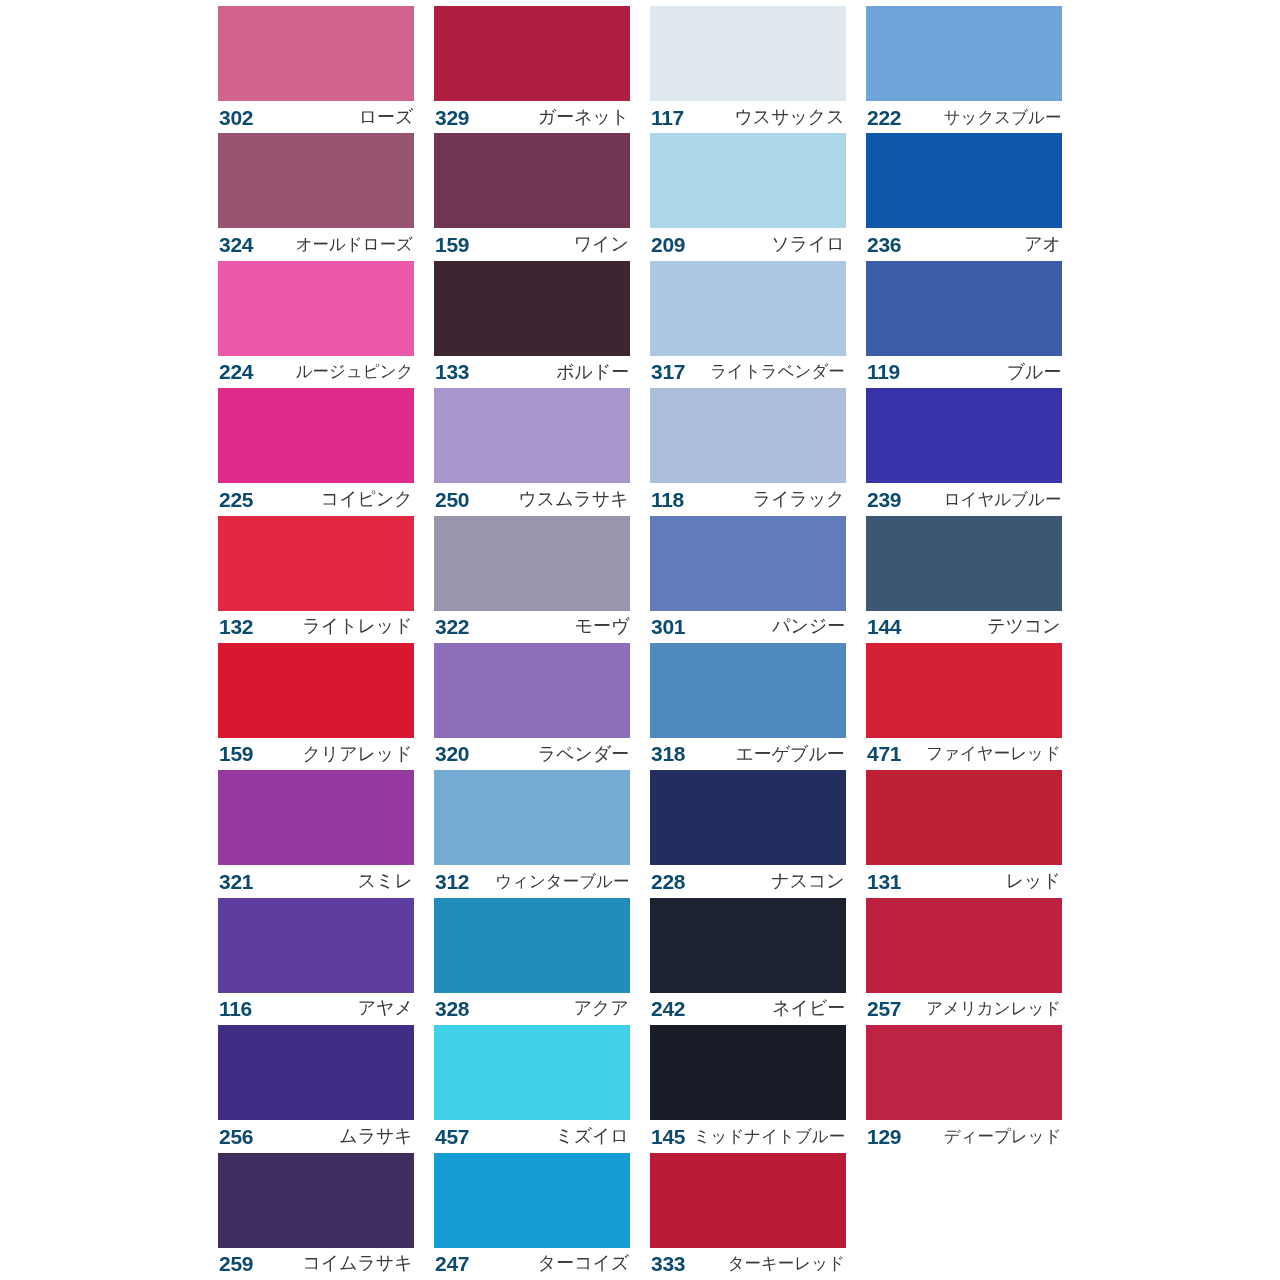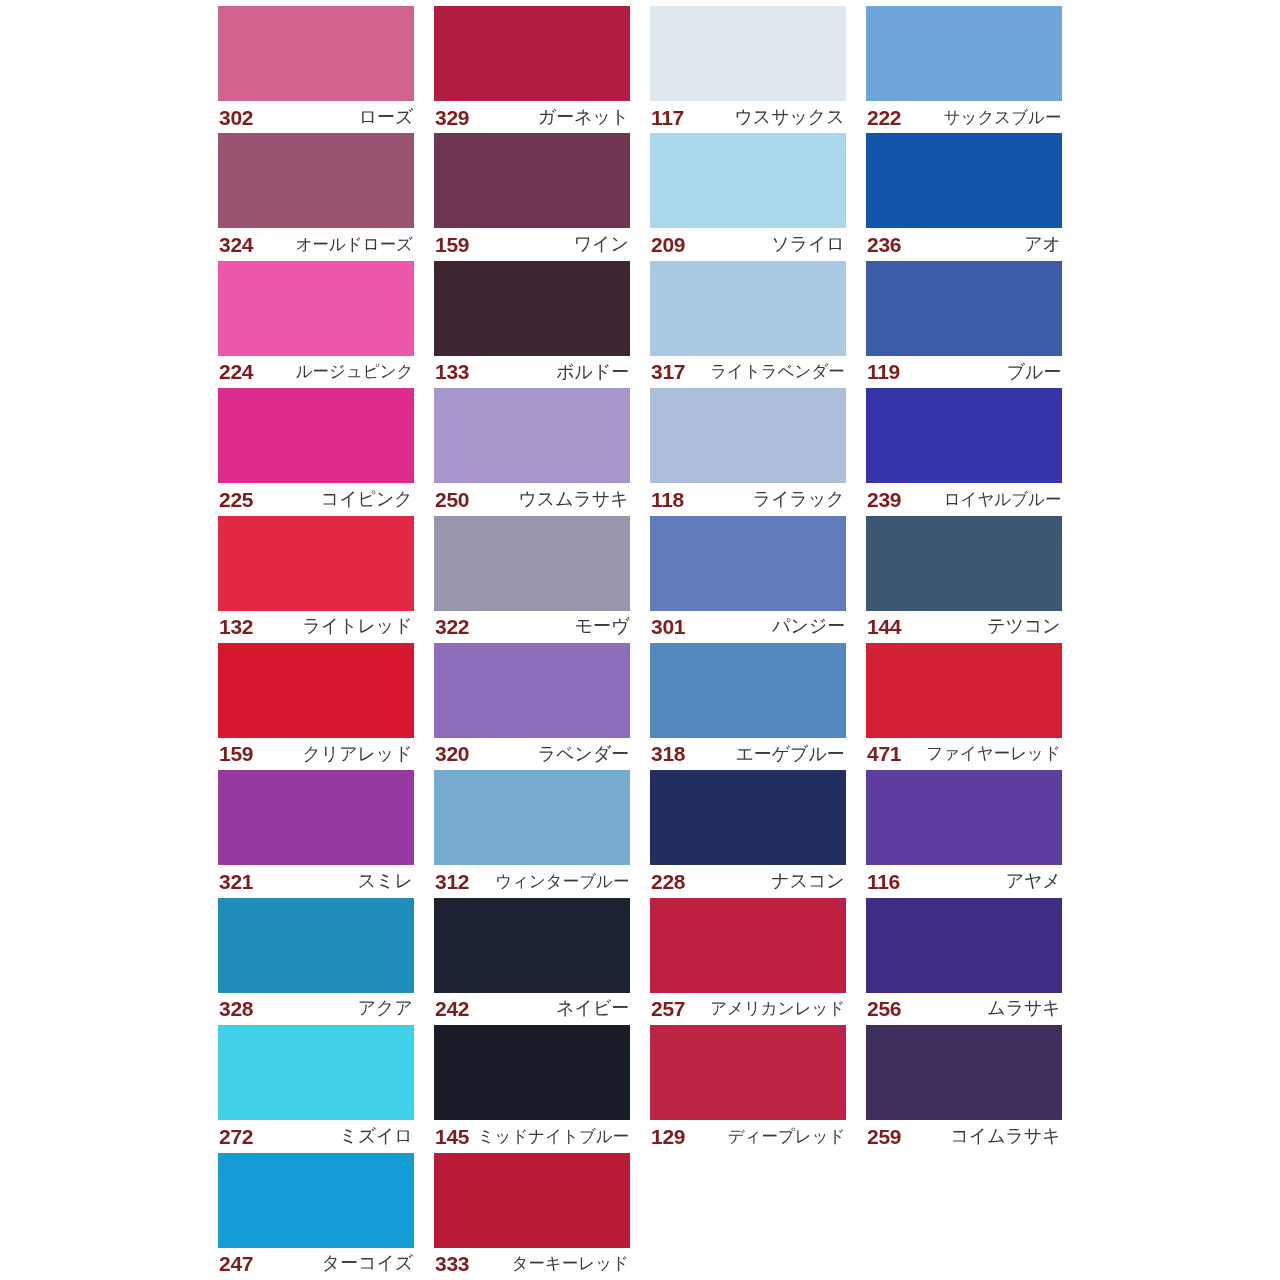--- a/index.html
+++ b/index.html
@@ -77,21 +77,21 @@
     display: flex;
     align-items: center;
     justify-content: space-between;
     box-sizing: border-box;
     padding: 0 1px;
   }
 
   .code {
     font-size: 21px;
     font-weight: bold;
-    color: #7f1d1d;
+    color: #0c4a6e;
     letter-spacing: -0.3px;
     line-height: 1;
     white-space: nowrap;
     font-family: "Liberation Sans", "DejaVu Sans", sans-serif;
   }
 
   .cname {
     font-size: 18.5px;
     font-weight: normal;
     color: #3a3a3a;
@@ -293,20 +293,27 @@
         </div>
       </div>
       <div class="cell">
         <div class="swatch" style="background-color: rgb(35, 45, 92);"></div>
         <div class="caption">
           <span class="code">228</span>
           <span class="cname">ナスコン</span>
         </div>
       </div>
       <div class="cell">
+        <div class="swatch" style="background-color: rgb(188, 32, 51);"></div>
+        <div class="caption">
+          <span class="code">131</span>
+          <span class="cname">レッド</span>
+        </div>
+      </div>
+      <div class="cell">
         <div class="swatch" style="background-color: rgb(91, 61, 156);"></div>
         <div class="caption">
           <span class="code">116</span>
           <span class="cname">アヤメ</span>
         </div>
       </div>
       <div class="cell">
         <div class="swatch" style="background-color: rgb(34, 137, 184);"></div>
         <div class="caption">
           <span class="code">328</span>
@@ -330,21 +337,21 @@
       <div class="cell">
         <div class="swatch" style="background-color: rgb(63, 44, 126);"></div>
         <div class="caption">
           <span class="code">256</span>
           <span class="cname">ムラサキ</span>
         </div>
       </div>
       <div class="cell">
         <div class="swatch" style="background-color: rgb(63, 207, 232);"></div>
         <div class="caption">
-          <span class="code">272</span>
+          <span class="code">457</span>
           <span class="cname">ミズイロ</span>
         </div>
       </div>
       <div class="cell">
         <div class="swatch" style="background-color: rgb(23, 27, 37);"></div>
         <div class="caption">
           <span class="code">145</span>
           <span class="cname long">ミッドナイトブルー</span>
         </div>
       </div>

